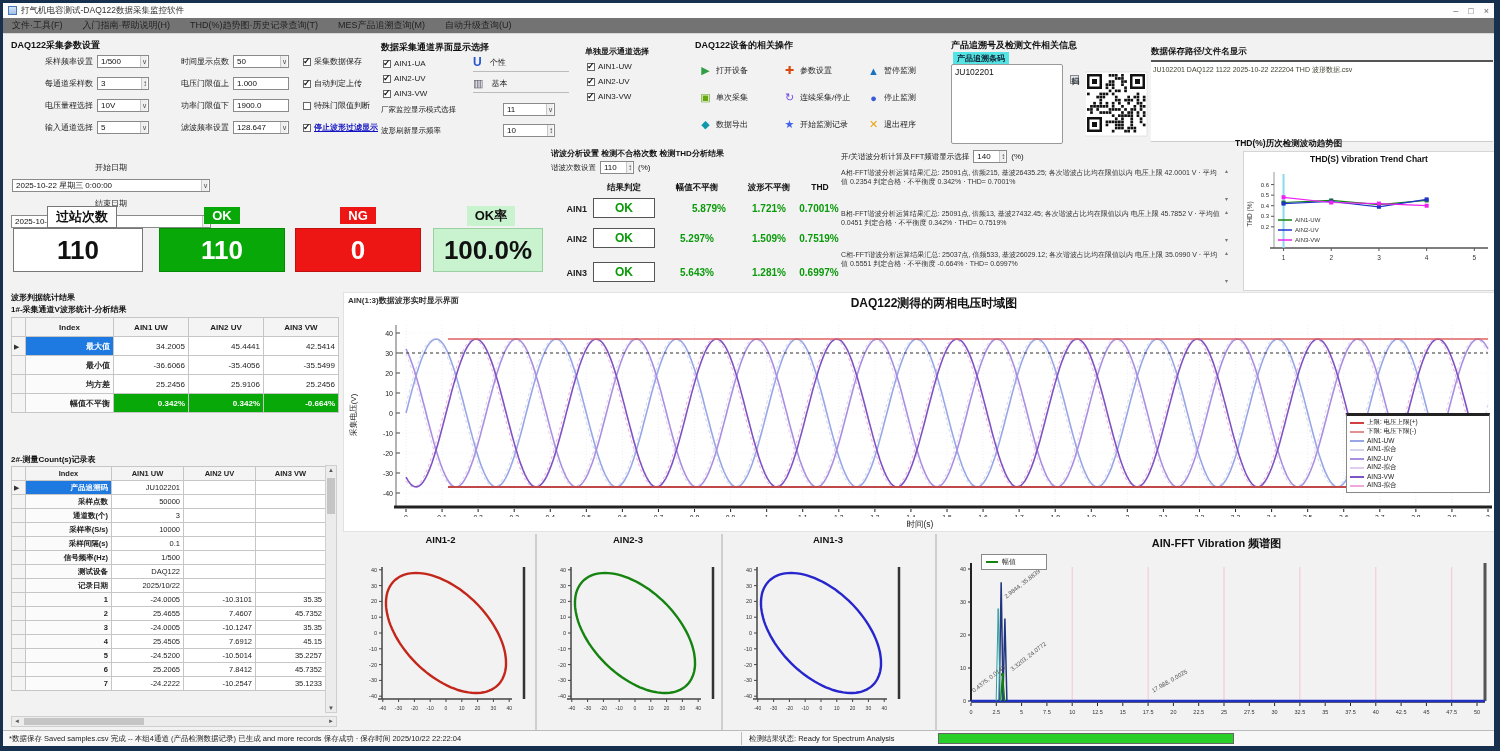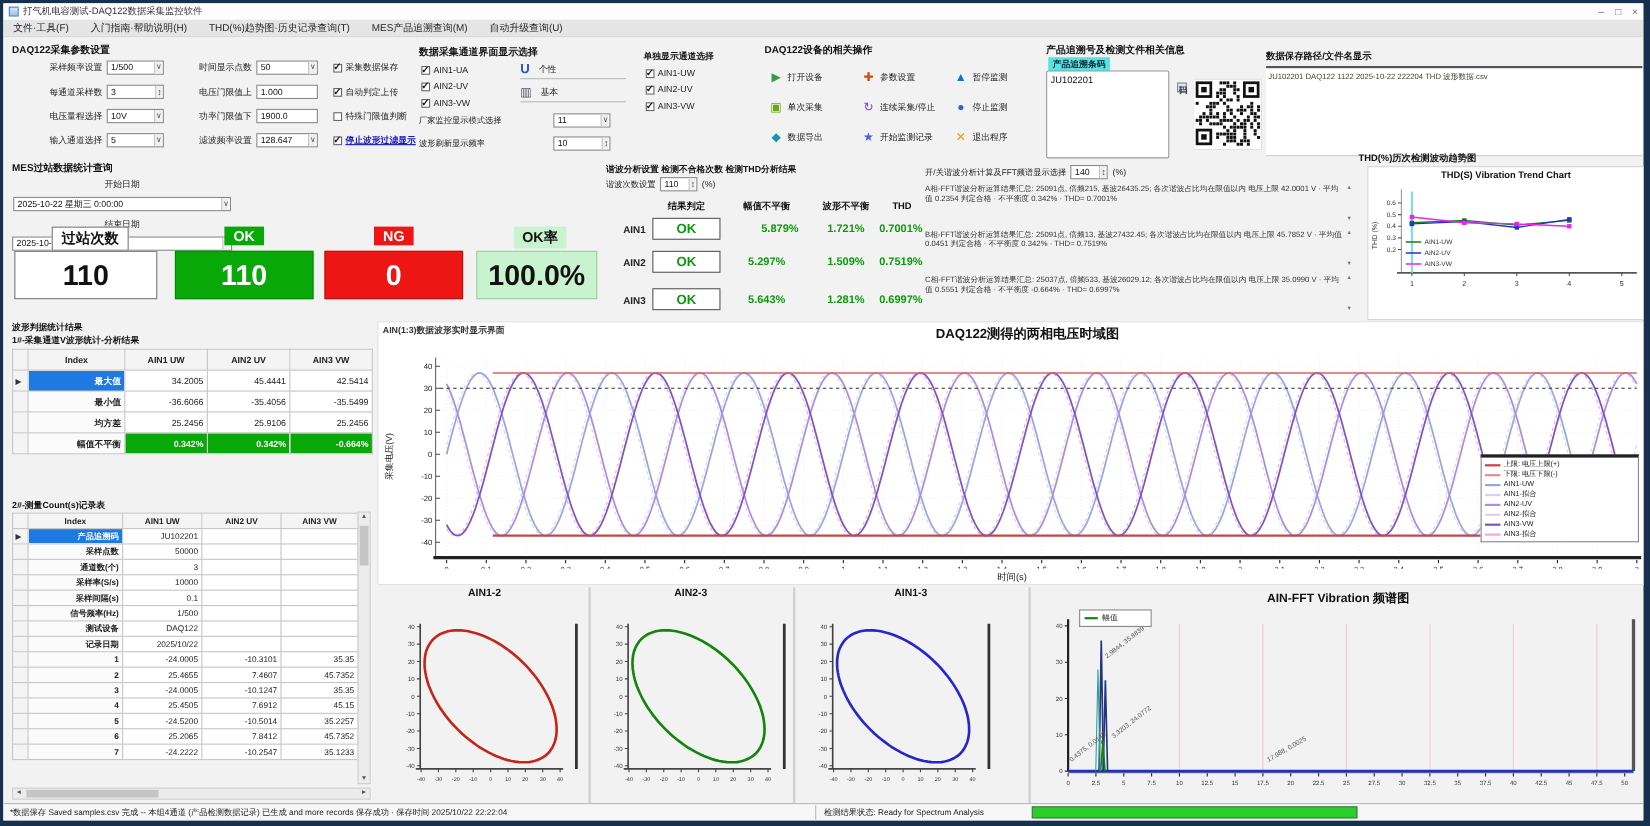--- a/index.html
+++ b/index.html
@@ -1,21 +1,21 @@
 <!DOCTYPE html>
 <html><head>
 <meta charset="utf-8">
 <style>
   html,body{margin:0;padding:0;background:#3a3a3a;font-family:"Liberation Sans",sans-serif;}
   *{box-sizing:border-box;}
   .window{position:relative;width:1500px;height:751px;background:#ffffff;border:3px solid #16304e;border-right-width:6px;border-bottom-width:5px;overflow:hidden;}
   .titlebar{height:15px;display:flex;align-items:center;gap:4px;padding:0 5px;background:#fdfdfd;font-size:8.5px;color:#333;}
   .app-icon{width:9px;height:9px;border:1px solid #4a7ab5;background:linear-gradient(#d7e6f8,#9fc0e8);flex:none;}
   .win-btns{margin-left:auto;display:flex;gap:10px;font-size:9px;color:#666;}
-  .menubar{height:16px;display:flex;align-items:center;gap:20px;padding:0 9px;font-size:9px;color:#222;background:#e5e5e5;border-bottom:1px solid #d8d8d8;}
+  .menubar{height:16px;display:flex;align-items:center;gap:20px;padding:0 9px;font-size:9px;color:#222;background:#737373;border-bottom:1px solid #d8d8d8;}
   .menu-item{cursor:default;white-space:nowrap;}
   .main{position:absolute;top:31px;left:0;right:0;bottom:16px;background:#f2f2f2;}
   .abs{position:absolute;}
   .panel-title{font-size:9px;font-weight:bold;color:#111;white-space:nowrap;}
   .lbl{font-size:8px;color:#222;white-space:nowrap;}
   .ctrl{display:inline-block;border:1px solid #8a8a8a;background:#fff;font-size:8px;color:#111;height:13px;line-height:11px;padding:0 3px;white-space:nowrap;overflow:hidden;}
   .sel{position:relative;padding-right:11px;}
   .sel::after{content:"∨";position:absolute;right:1px;top:0;font-size:7px;color:#555;border-left:1px solid #c8c8c8;padding-left:1px;background:#efefef;height:11px;}
   .spin{position:relative;padding-right:11px;}
   .spin::after{content:"↕";position:absolute;right:1px;top:0;font-size:8px;color:#444;border-left:1px solid #c8c8c8;padding-left:1px;background:#efefef;height:11px;}
@@ -372,21 +372,20 @@
           <rect x="57.800000000000004" y="59.6" width="2.7" height="2.7" fill="#111"></rect>
         </svg>
     </div>
 
     <div class="abs" style="left:1148px;top:12px;width:344px;height:100px;">
       <div class="panel-title" style="font-size:8.5px;">数据保存路径/文件名显示</div>
       <div class="abs" style="left:0;top:14px;width:342px;height:82px;border-top:2px solid #555;border-bottom:1px solid #ccc;background:#fff;font-size:7px;color:#443;padding:3px 2px;">JU102201 DAQ122 1122 2025-10-22 222204 THD 波形数据.csv</div>
     </div>
 
     <div class="abs" style="left:8px;top:112px;width:534px;height:146px;">
-      <div class="panel-title">MES过站数据统计查询</div>
       <div class="abs" style="left:0;top:16px;display:flex;gap:6px;align-items:center;flex-direction:column;">
         <span class="lbl">开始日期</span>
         <span class="ctrl sel" style="width:198px;font-size:8px;">2025-10-22 星期三 0:00:00</span>
         <span class="lbl">结束日期</span>
         <span class="ctrl sel" style="width:200px;font-size:8px;">2025-10-23 星期四 0:00:00</span>
       </div>
       <div class="abs" style="left:24px;top:60px;text-align:center;width:94px;"><span class="counter-label c-plain-label">过站次数</span></div>
       <div class="counter-value abs" style="left:2px;top:82px;width:130px;">110</div>
       <div class="abs" style="left:156px;top:60px;text-align:center;width:110px;"><span class="counter-label c-green">OK</span></div>
       <div class="counter-value c-green abs" style="left:148px;top:82px;width:126px;">110</div>

